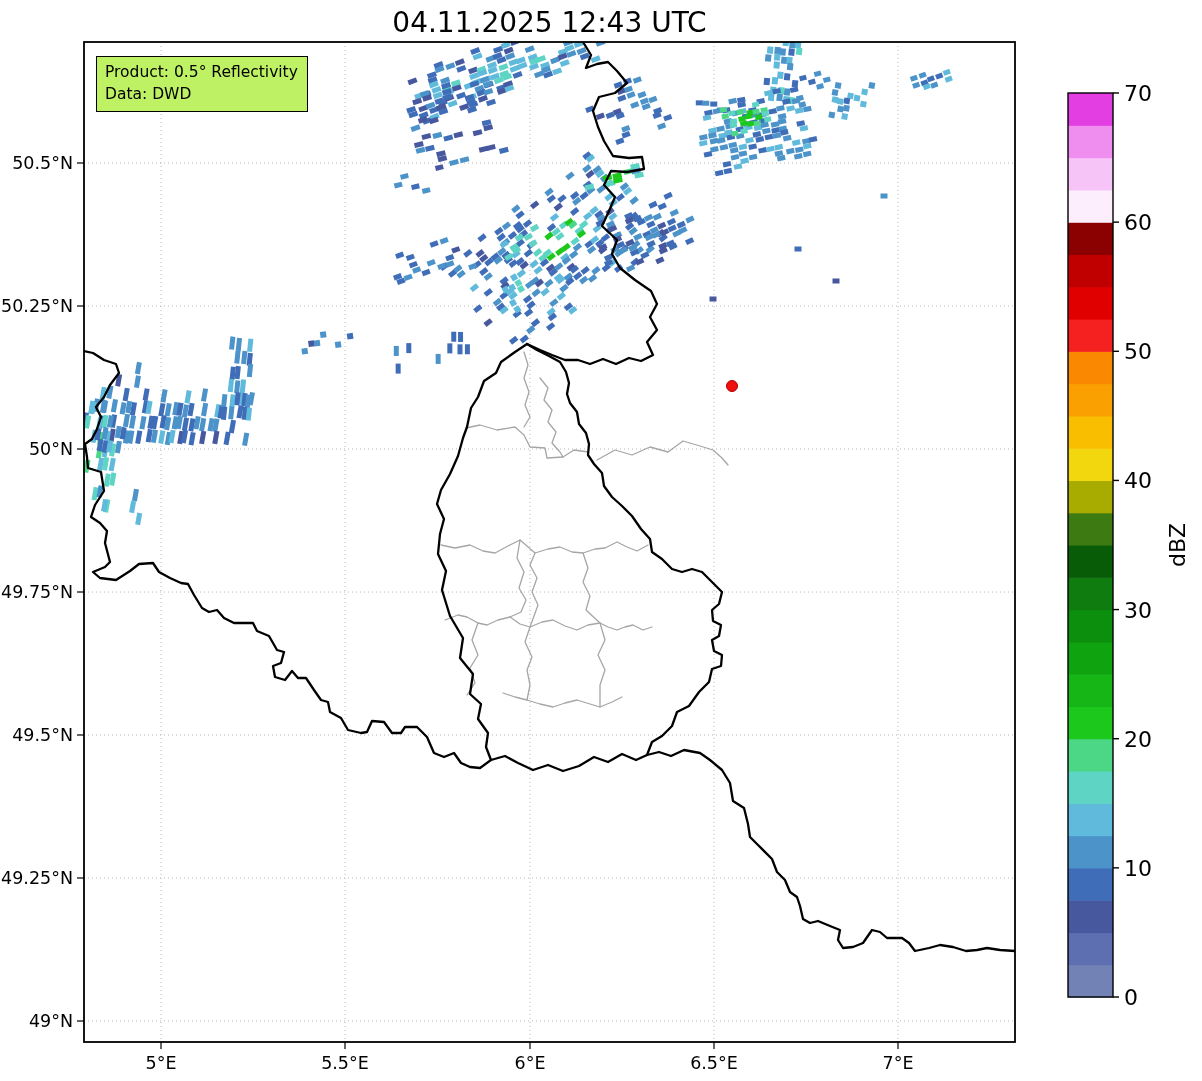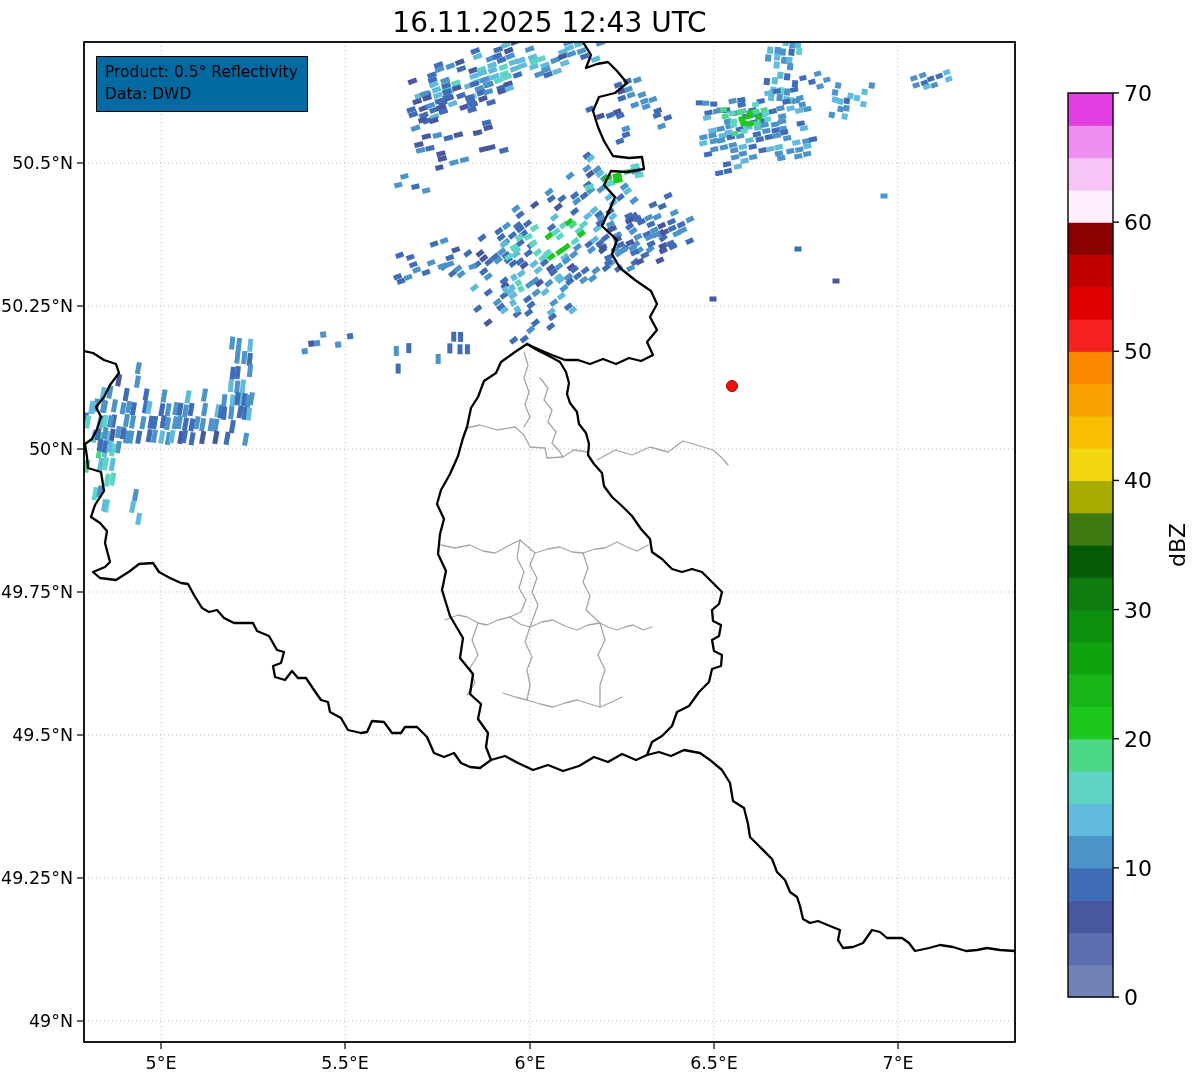--- a/index.html
+++ b/index.html
@@ -1,30 +1,30 @@
 <!DOCTYPE html>
 <html><head>
 <meta charset="utf-8">
 <style>
   html,body{margin:0;padding:0;background:#ffffff;}
   .page{position:relative;width:1202px;height:1081px;background:#fff;
         font-family:"DejaVu Sans","Liberation Sans",sans-serif;overflow:hidden;}
   .title{position:absolute;left:84px;top:6px;width:931px;text-align:center;
          font-size:28px;color:#000;letter-spacing:0px;}
-  .info-box{position:absolute;left:96px;top:56px;background:#0369a1;
+  .info-box{position:absolute;left:96px;top:56px;background:#bef264;
             border:1.5px solid #000;padding:4px 9px 6px 8px;font-size:15.5px;
             line-height:1.42;color:#000;z-index:5;}
   svg text{font-family:"DejaVu Sans","Liberation Sans",sans-serif;}
 </style>
 </head>
 <body>
 
 <div class="page">
 
-  <div class="title">16.11.2025 12:43 UTC</div>
+  <div class="title">04.11.2025 12:43 UTC</div>
 
   <div class="info-box">
     <div>Product: 0.5° Reflectivity</div>
     <div>Data: DWD</div>
   </div>
 
   <svg id="map-svg" width="1202" height="1081" viewBox="0 0 1202 1081">
     <defs>
       <clipPath id="map-clip">
           <rect x="84" y="42" width="931" height="1000"></rect>

